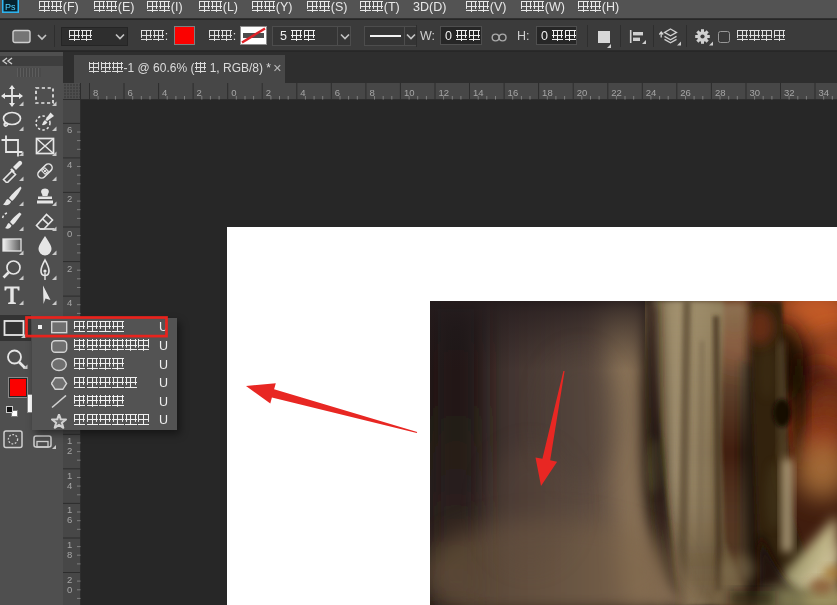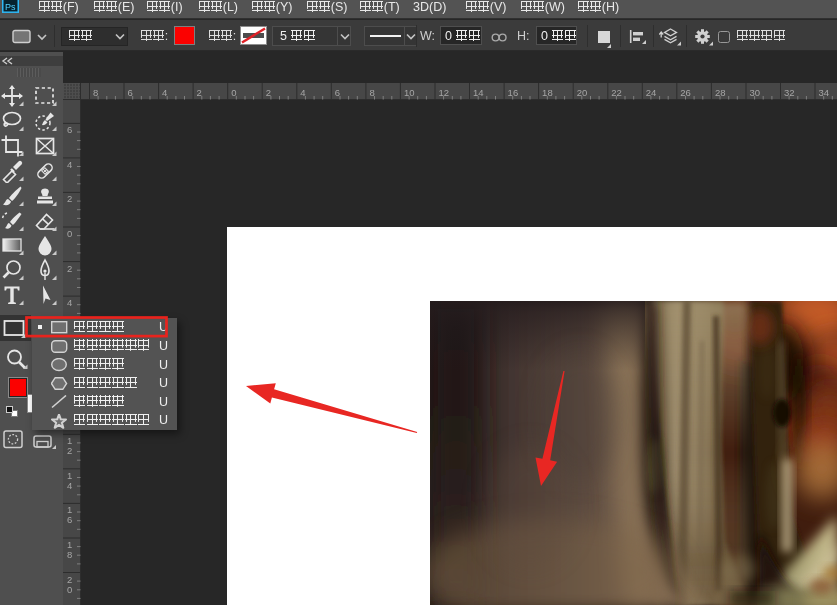--- a/index.html
+++ b/index.html
@@ -119,20 +119,24 @@
 <rect x="7" y="0.2" width="3" height="14.6"></rect>
           <rect x="1.2" y="6" width="14.6" height="3"></rect>
 <rect x="7" y="0.2" width="3" height="14.6" transform="rotate(45 8.5 7.5)"></rect>
 <rect x="1.2" y="6" width="14.6" height="3" transform="rotate(45 8.5 7.5)"></rect>
         </g>
 <circle cx="8.5" cy="7.5" r="2.1" fill="#3b3b3b"></circle>
 <path d="M15 16.5 l4 0 l0 -4 z" fill="#cdcdcd"></path>
       </svg>
       <div class="abs" style="left:718px;top:11px;width:12px;height:12px;background:#393939;border:1px solid #989898;border-radius:2.5px"></div>
       <span class="ot" style="left:736px;top:9px"><i class="c"></i><i class="c"></i><i class="c"></i><i class="c"></i></span>
+    </div>
+<div id="tabrow">
+      <div id="tab"><span style="margin-left:14px"><i class="c"></i><i class="c"></i><i class="c"></i>-1 @ 60.6% (<i class="c"></i> 1, RGB/8) *</span>
+<span style="position:absolute;right:3px;top:0;color:#b9b9b9;font-size:11px">✕</span></div>
     </div>
 <div class="abs" style="left:63px;top:83px;width:774px;height:522px;background:#272727"></div>
 <div class="abs" style="left:227px;top:227px;width:610px;height:378px;background:#ffffff"></div>
 <svg class="abs" style="left:430px;top:301px" width="407" height="304" viewBox="0 0 407 304">
 <defs>
 <filter id="b2" x="-30%" y="-30%" width="160%" height="160%">
           <feGaussianBlur stdDeviation="2"></feGaussianBlur>
         </filter>
 <filter id="b4" x="-30%" y="-30%" width="160%" height="160%">
           <feGaussianBlur stdDeviation="4"></feGaussianBlur>

